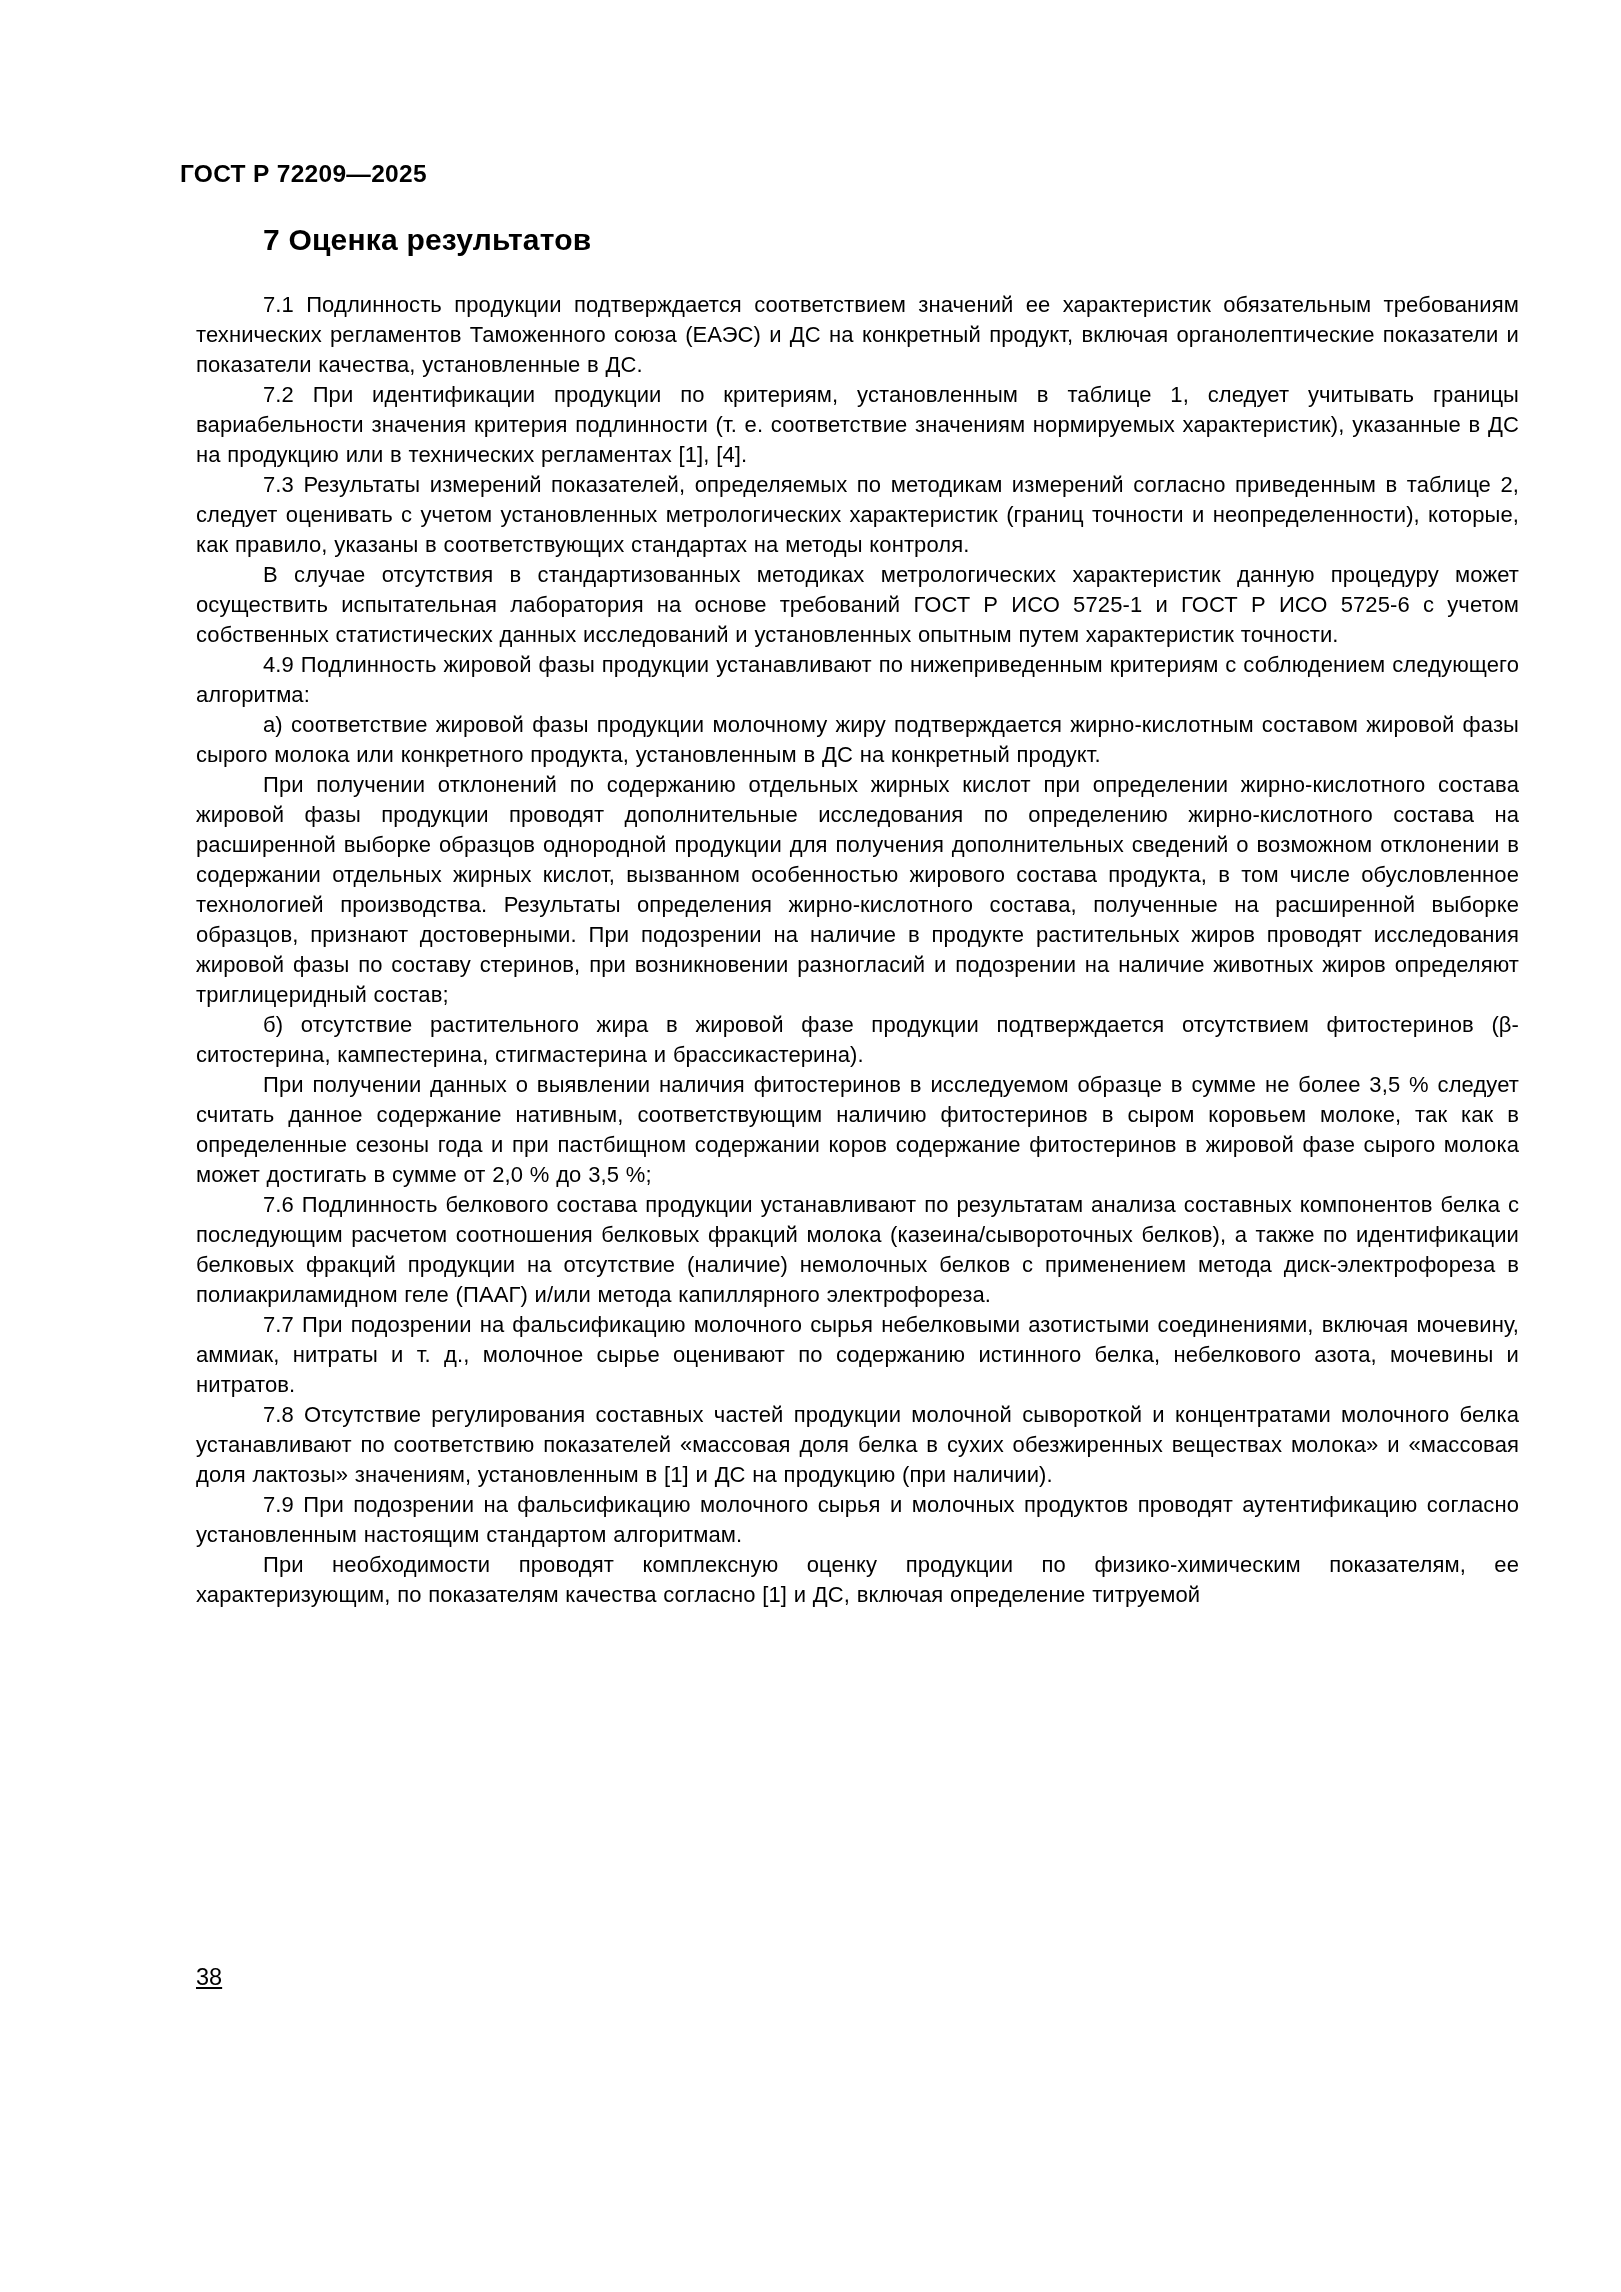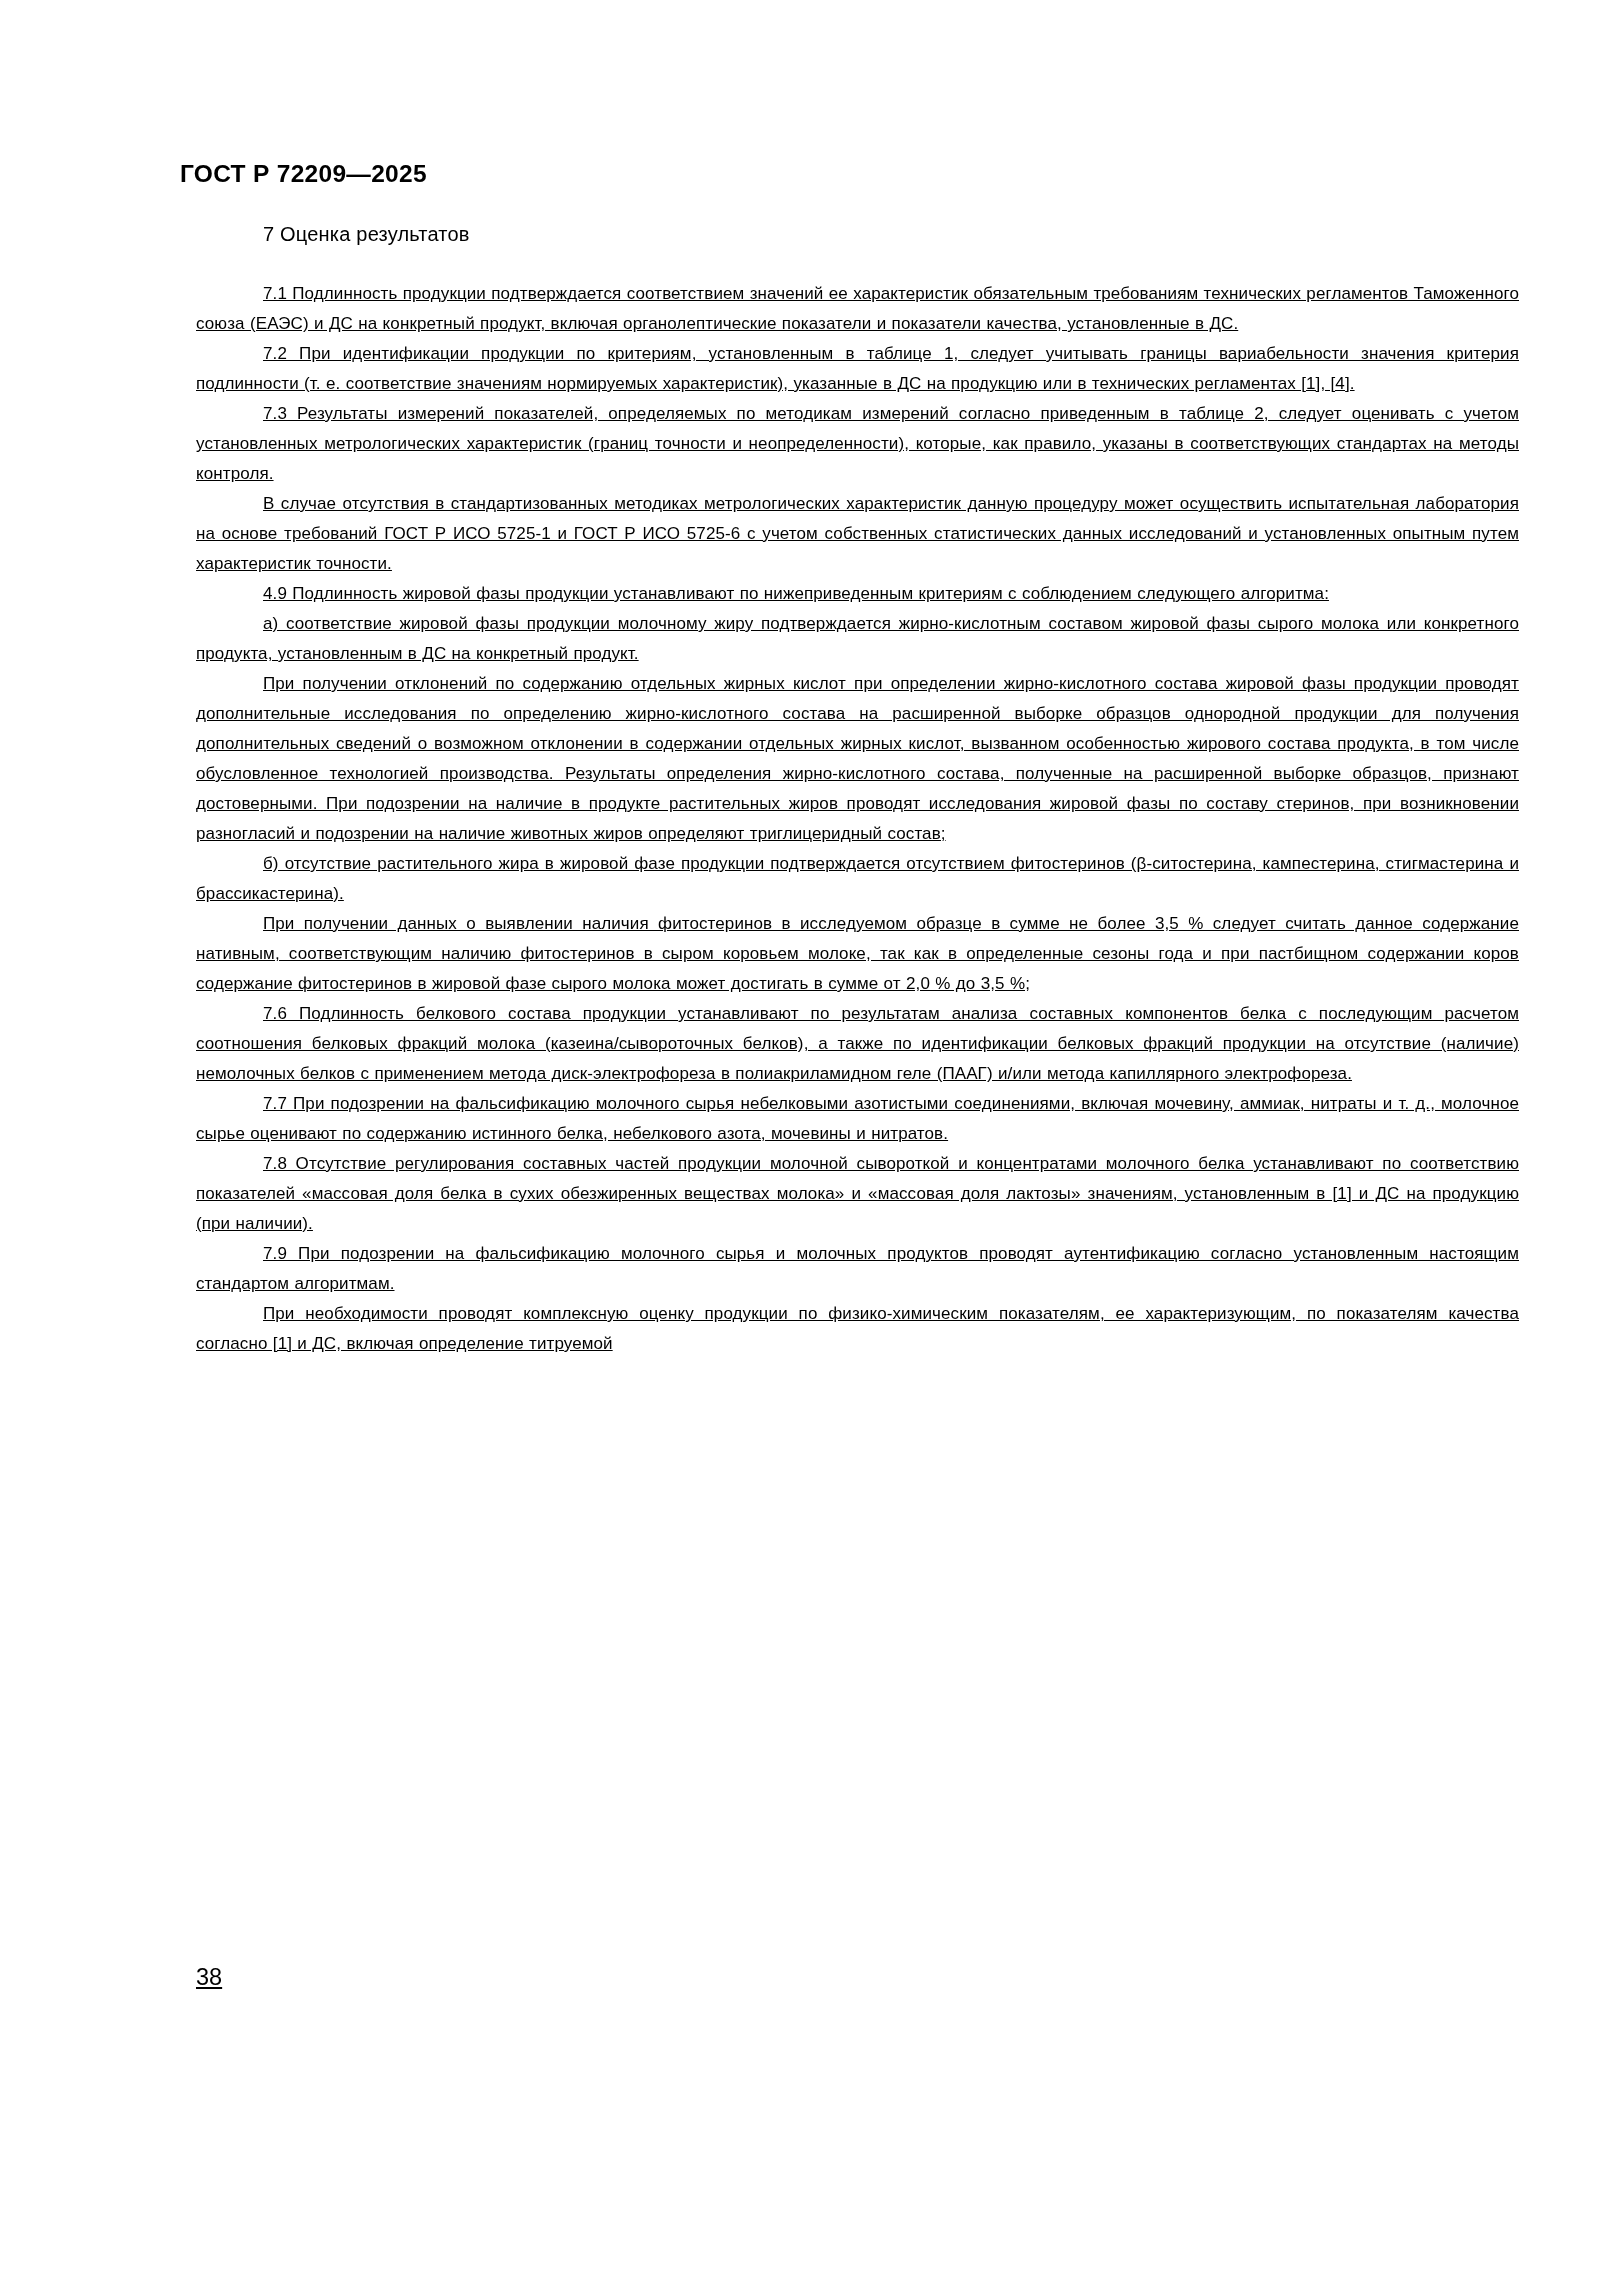--- a/index.html
+++ b/index.html
@@ -25,35 +25,34 @@
     font-weight: 700;
     letter-spacing: 0.3px;
   }
   .content {
     position: absolute;
     top: 223px;
     left: 196px;
     width: 1323px;
   }
   .section-title {
-    font-size: 20px;
-    font-weight: 400;
+    font-size: 30px;
+    font-weight: 700;
     margin: 0 0 33px 0;
     padding-left: 67px;
     letter-spacing: 0.2px;
   }
   .content p {
     margin: 0;
-    font-size: 17px;
+    font-size: 22px;
     line-height: 30px;
     text-align: justify;
     text-indent: 67px;
     letter-spacing: 0.1px;
     word-spacing: 0.5px;
-    text-decoration: underline;
   }
   .page-number {
     position: absolute;
     left: 196px;
     top: 1964px;
     font-size: 23.5px;
     text-decoration: underline;
   }
 </style>
 </head>

